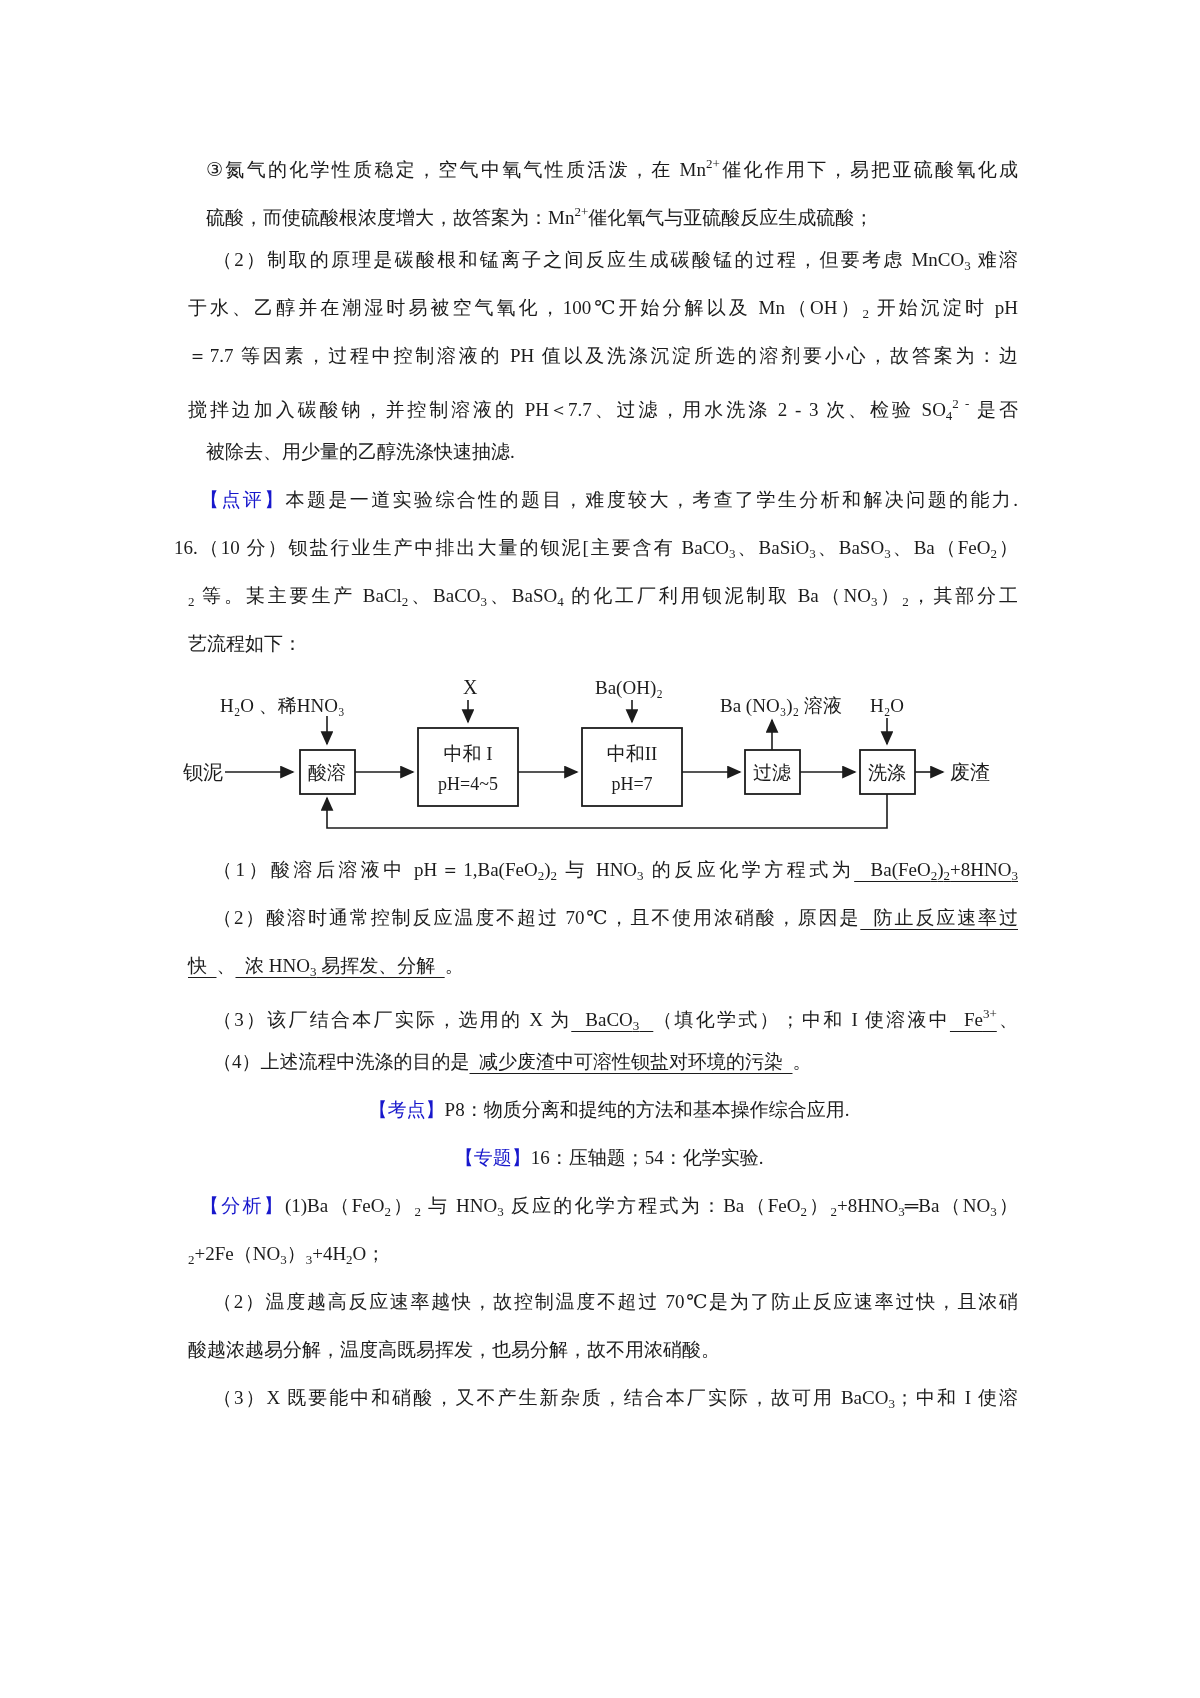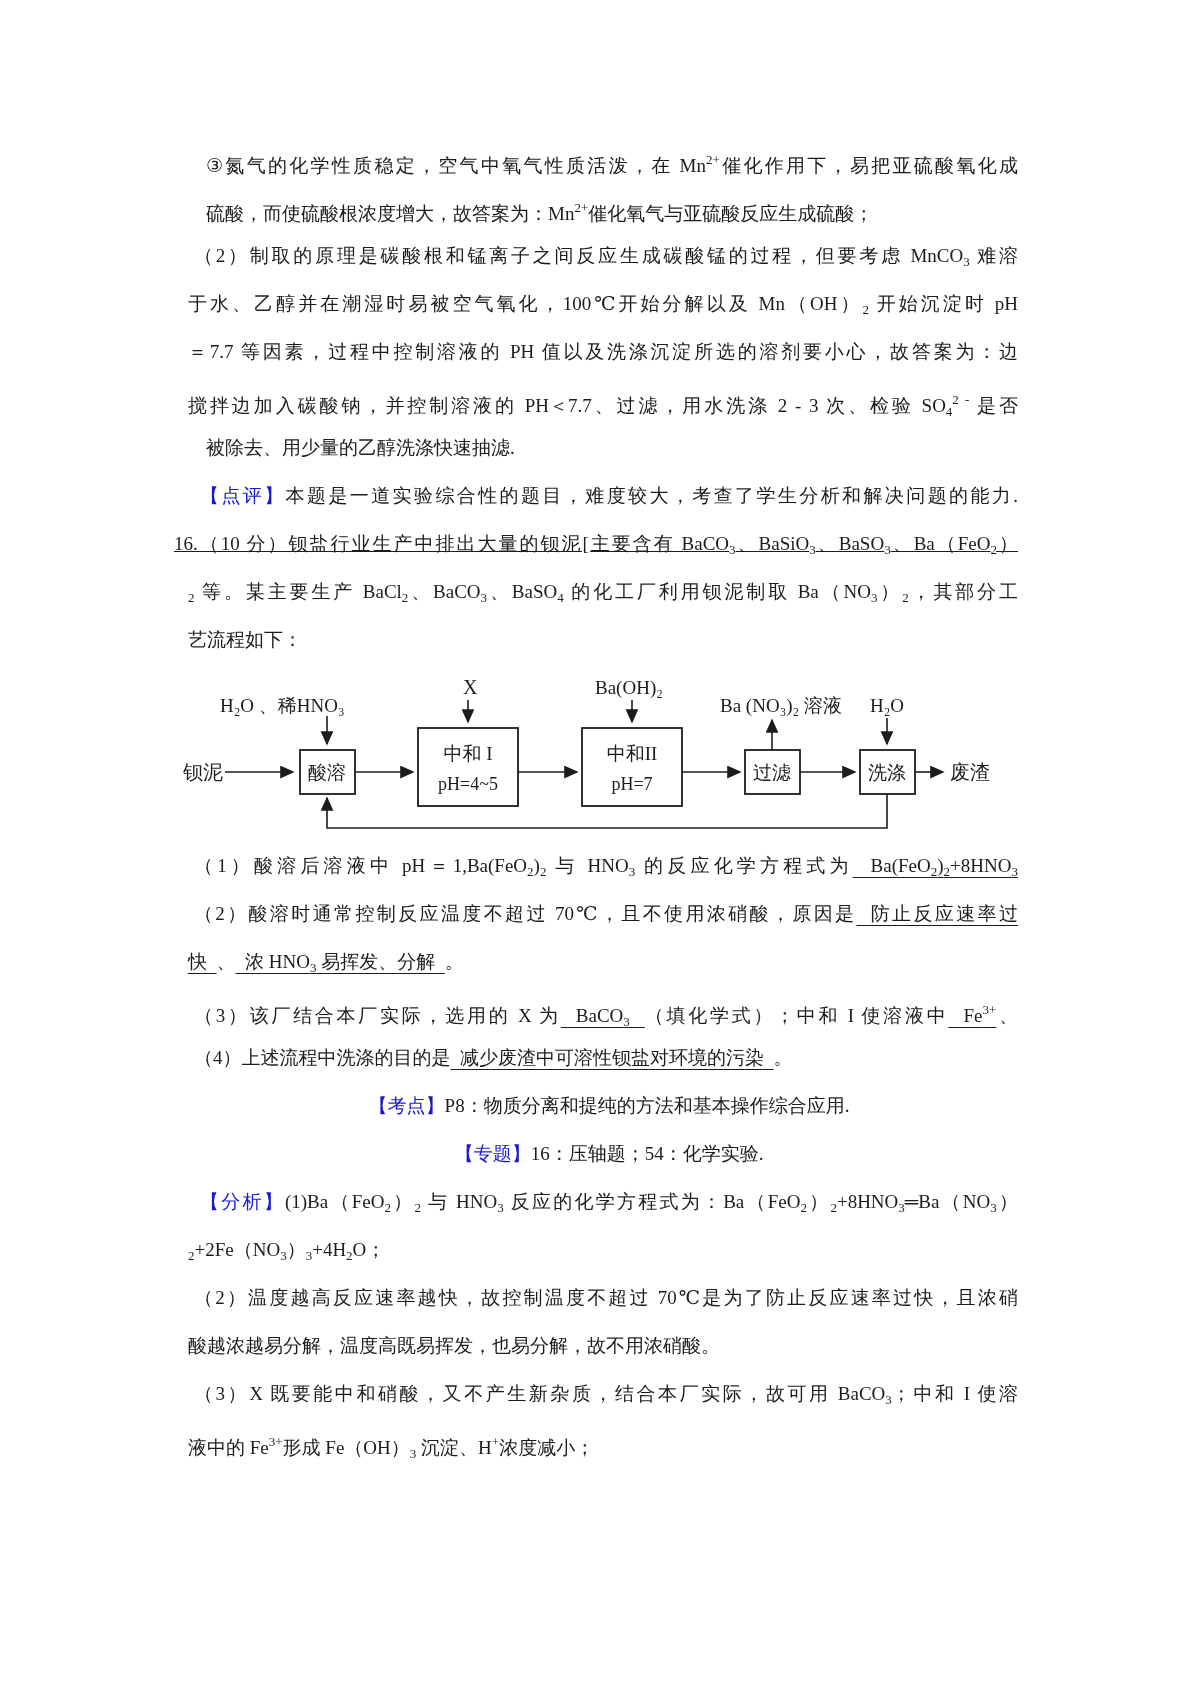--- a/index.html
+++ b/index.html
@@ -8,28 +8,28 @@
     background:var(--bg,#ffffff);
     color:var(--ink,#1c1c1c);
     font-family:"Liberation Serif","DejaVu Serif","DejaVu Sans",serif;
     position:relative;overflow:hidden;
   }
   .doc{
     position:absolute;left:188px;top:140px;width:830px;
     font-size:19px;
   }
   .line{
-    height:48px;line-height:40px;
+    height:48px;line-height:48px;
     white-space:normal;
   }
   .j{text-align:justify;text-align-last:justify;}
   .i1{text-indent:18px;}
-  .p{text-indent:6px;}
+  .p{text-indent:6px;margin-left:19px;}
   .p2{text-indent:12px;text-align:center;}
-  .neg{text-indent:-14px;text-decoration:underline;}
+  .neg{text-indent:-14px;}
   .sub{font-size:13px;vertical-align:-4px;}
   .sup{font-size:13px;vertical-align:8px;}
   .u{text-decoration:underline;text-underline-offset:5px;text-decoration-thickness:1.2px;}
   .blue{color:var(--blue,#1818cc);}
   .diagram-wrap{height:178px;position:relative;}
   .diagram-wrap svg{display:block;margin-left:-13px;}
   svg text{
     font-family:"Liberation Serif","DejaVu Serif","DejaVu Sans",serif;
     fill:var(--ink,#1c1c1c);
   }
@@ -108,14 +108,13 @@
   <div class="line"><span class="u"><span class="">快&nbsp;&nbsp;</span></span><span>、</span><span class="u"><span class="">&nbsp;&nbsp;浓 HNO</span><span class="sub">3</span><span class=""> 易挥发、分解&nbsp;&nbsp;</span></span><span>。</span></div>
   <div class="line p j"><span>（3）该厂结合本厂实际，选用的 X 为</span><span class="u"><span class="">&nbsp;&nbsp;BaCO</span><span class="sub">3</span><span class="">&nbsp;&nbsp;</span></span><span>（填化学式）；中和 I 使溶液中</span><span class="u"><span class="">&nbsp;&nbsp;Fe</span><span class="sup">3+</span></span><span>、</span></div>
   <div class="line p"><span>（4）上述流程中洗涤的目的是</span><span class="u"><span class="">&nbsp;&nbsp;减少废渣中可溶性钡盐对环境的污染&nbsp;&nbsp;</span></span><span>。</span></div>
   <div class="line p2"><span class="blue">【考点】</span><span>P8：物质分离和提纯的方法和基本操作综合应用.</span></div>
   <div class="line p2"><span class="blue">【专题】</span><span>16：压轴题；54：化学实验.</span></div>
   <div class="line p2 j"><span class="blue">【分析】</span><span>(1)Ba（FeO</span><span class="sub">2</span><span>）</span><span class="sub">2</span><span> 与 HNO</span><span class="sub">3</span><span> 反应的化学方程式为：Ba（FeO</span><span class="sub">2</span><span>）</span><span class="sub">2</span><span>+8HNO</span><span class="sub">3</span><span>═Ba（NO</span><span class="sub">3</span><span>）</span></div>
   <div class="line"><span class="sub">2</span><span>+2Fe（NO</span><span class="sub">3</span><span>）</span><span class="sub">3</span><span>+4H</span><span class="sub">2</span><span>O；</span></div>
   <div class="line p j"><span>（2）温度越高反应速率越快，故控制温度不超过 70℃是为了防止反应速率过快，且浓硝</span></div>
   <div class="line"><span>酸越浓越易分解，温度高既易挥发，也易分解，故不用浓硝酸。</span></div>
   <div class="line p j"><span>（3）X 既要能中和硝酸，又不产生新杂质，结合本厂实际，故可用 BaCO</span><span class="sub">3</span><span>；中和 I 使溶</span></div>
-  <div class="line"><span>液中的 Fe</span><span class="sup">3+</span><span>形成 Fe（OH）</span><span class="sub">3</span><span> 沉淀、H</span><span class="sup">+</span><span>浓度减小；</span></div>
 </div>
 
 </body></html>

